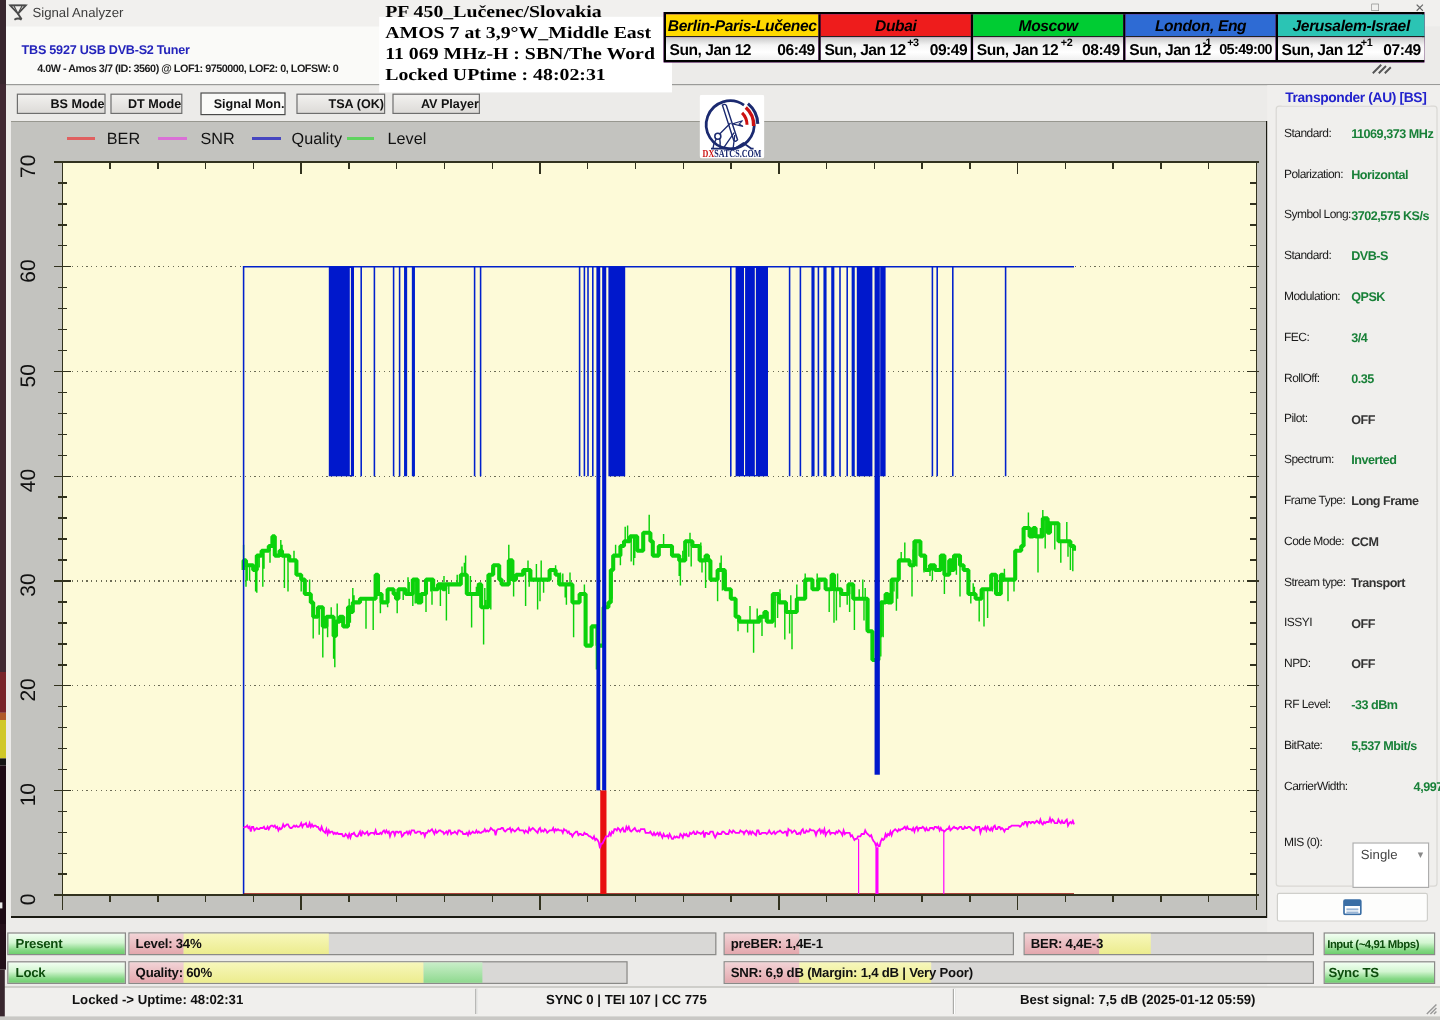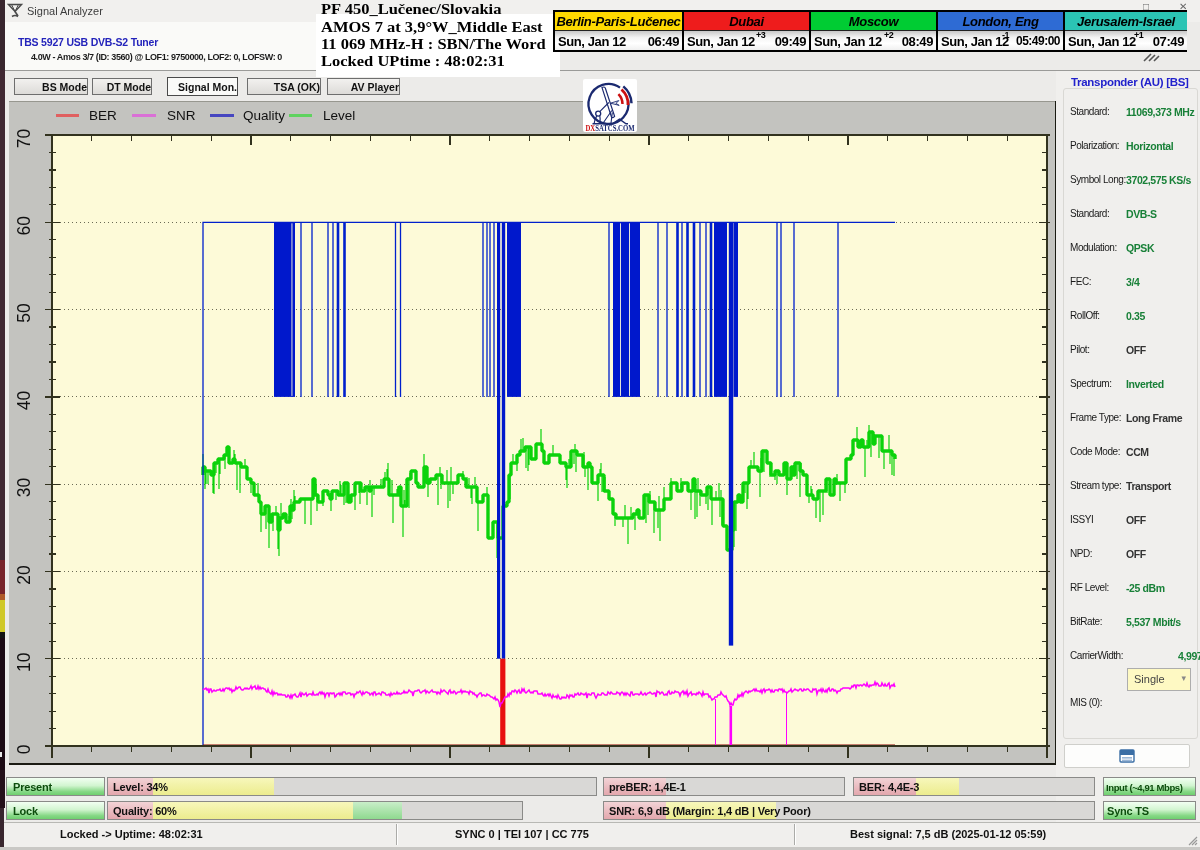--- a/index.html
+++ b/index.html
@@ -38,21 +38,21 @@
 
 .winbtn{top:2px;color:#666;font-size:10px}
 
 #rpanel{left:1056px;top:71px;width:144px;height:779px;background:#f0efed}
 #fieldset{left:1063px;top:88px;width:133px;height:649px;border:1px solid #d9d8d4;border-radius:3px}
 #fslegend{left:1068px;top:76px;font-size:11.5px;font-weight:bold;color:#2222cc;background:#f0efed;padding:0 3px;white-space:nowrap;letter-spacing:-0.3px}
 .rlabel{font-size:10px;color:#1a1a1a;letter-spacing:-0.45px;white-space:nowrap}
 .rval{font-size:10.5px;font-weight:bold;letter-spacing:-0.4px;white-space:nowrap}
 .green{color:#188038}
 .dark{color:#333}
-#mis{left:1127px;top:668px;width:64px;height:23px;background:#fef9c3;border:1px solid #adadad;box-sizing:border-box}
+#mis{left:1127px;top:702px;width:64px;height:38px;background:#ffffff;border:1px solid #adadad;box-sizing:border-box}
 #mistext{position:absolute;left:6px;top:4px;font-size:11px;color:#444}
 #mischev{position:absolute;right:4px;top:4px;font-size:9px;color:#888}
 #rbutton{left:1064px;top:744px;width:126px;height:24px;background:#fdfdfc;border:1px solid #cfcfcb;border-radius:2px;box-sizing:border-box}
 
 .pbar{height:19px;border:1px solid #8a8a88;box-sizing:border-box;background:#d9d8d6}
 .pbar .txt{position:absolute;left:5px;top:2.5px;font-size:11px;font-weight:bold;color:#101010;white-space:nowrap;letter-spacing:-0.2px}
 .gbar{background:linear-gradient(#f2fff2 0%,#d2f5d0 45%,#86d886 80%,#6fcf6f 100%)}
 .gbar .txt{color:#0d4d0d}
 .seg{position:absolute;top:0;height:100%}
 
@@ -234,21 +234,21 @@
 <div class="abs rval dark" style="left:1126px;top:412px">Long Frame</div>
 <div class="abs rlabel" style="left:1070px;top:446px">Code Mode:</div>
 <div class="abs rval dark" style="left:1126px;top:446px">CCM</div>
 <div class="abs rlabel" style="left:1070px;top:480px">Stream type:</div>
 <div class="abs rval dark" style="left:1126px;top:480px">Transport</div>
 <div class="abs rlabel" style="left:1070px;top:514px">ISSYI</div>
 <div class="abs rval dark" style="left:1126px;top:514px">OFF</div>
 <div class="abs rlabel" style="left:1070px;top:548px">NPD:</div>
 <div class="abs rval dark" style="left:1126px;top:548px">OFF</div>
 <div class="abs rlabel" style="left:1070px;top:582px">RF Level:</div>
-<div class="abs rval green" style="left:1126px;top:582px">-25 dBm</div>
+<div class="abs rval green" style="left:1126px;top:582px">-33 dBm</div>
 <div class="abs rlabel" style="left:1070px;top:616px">BitRate:</div>
 <div class="abs rval green" style="left:1126px;top:616px">5,537 Mbit/s</div>
 <div class="abs rlabel" style="left:1070px;top:650px">CarrierWidth:</div>
 <div class="abs rval green" style="left:1178px;top:650px">4,997 MHz</div>
 <div class="abs rlabel" style="left:1070px;top:697px">MIS (0):</div>
 <div class="abs" id="mis">
     <span id="mistext">Single</span>
     <span id="mischev">▾</span>
   </div>
 <div class="abs" id="rbutton">

